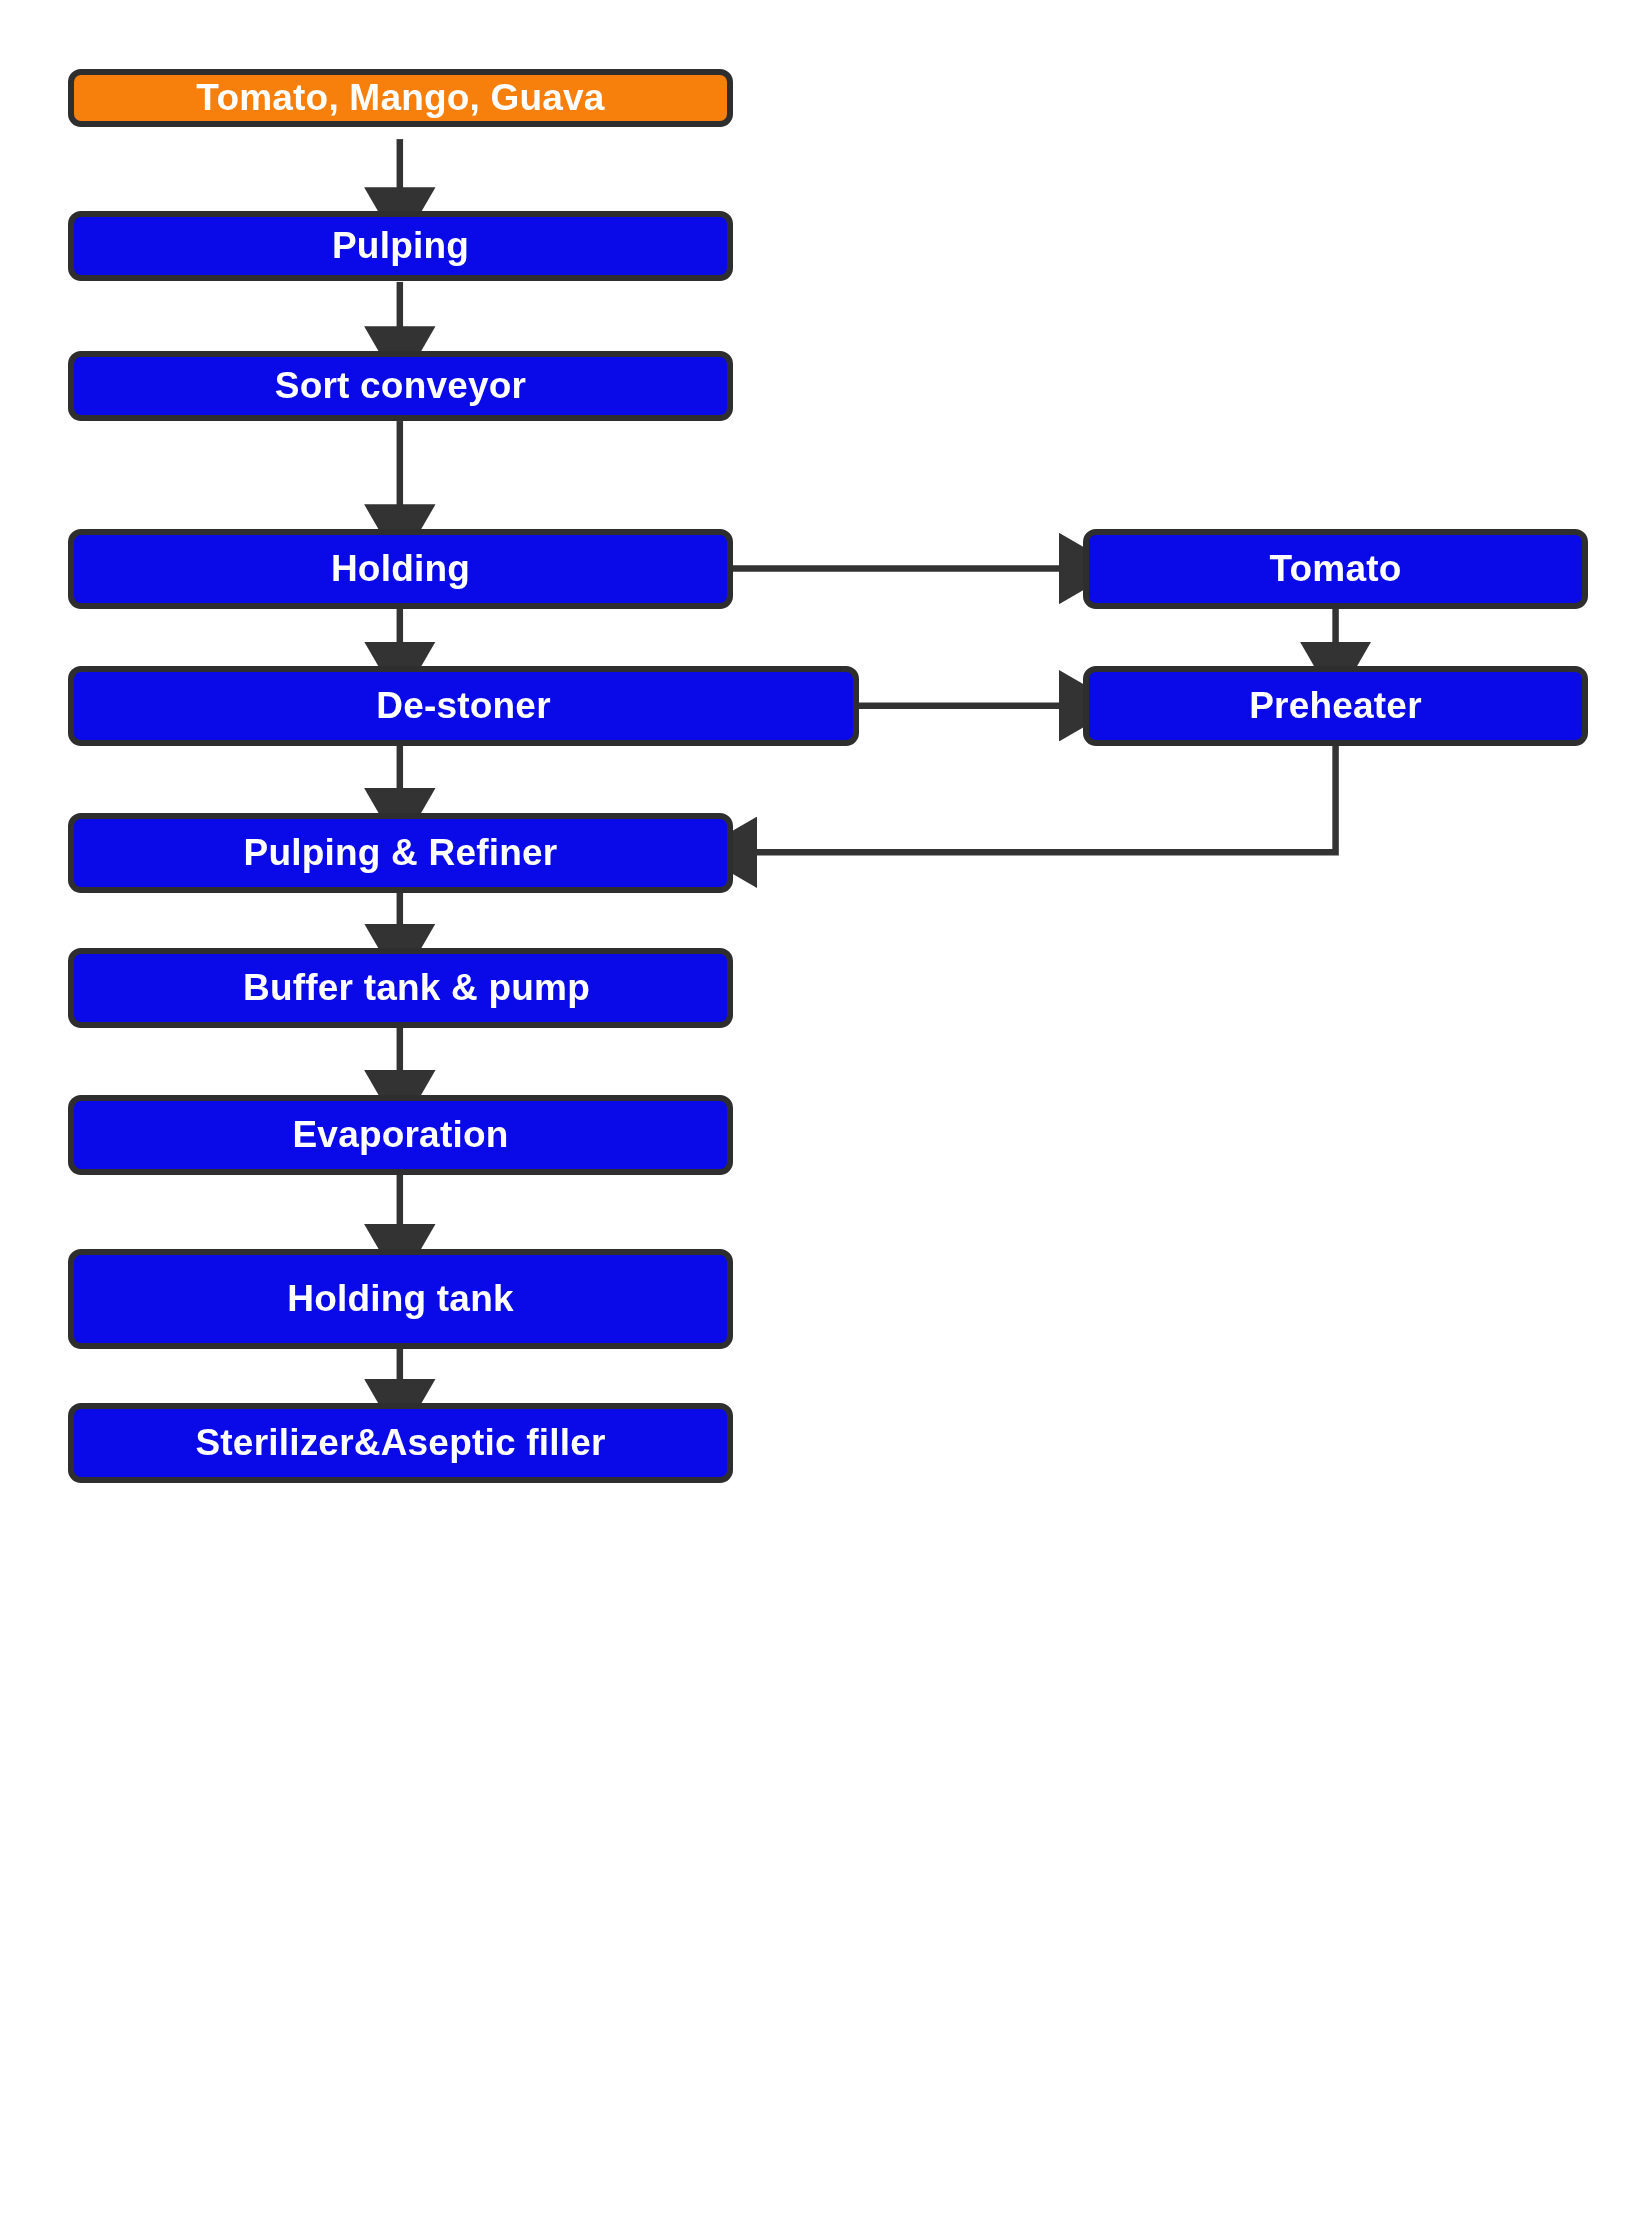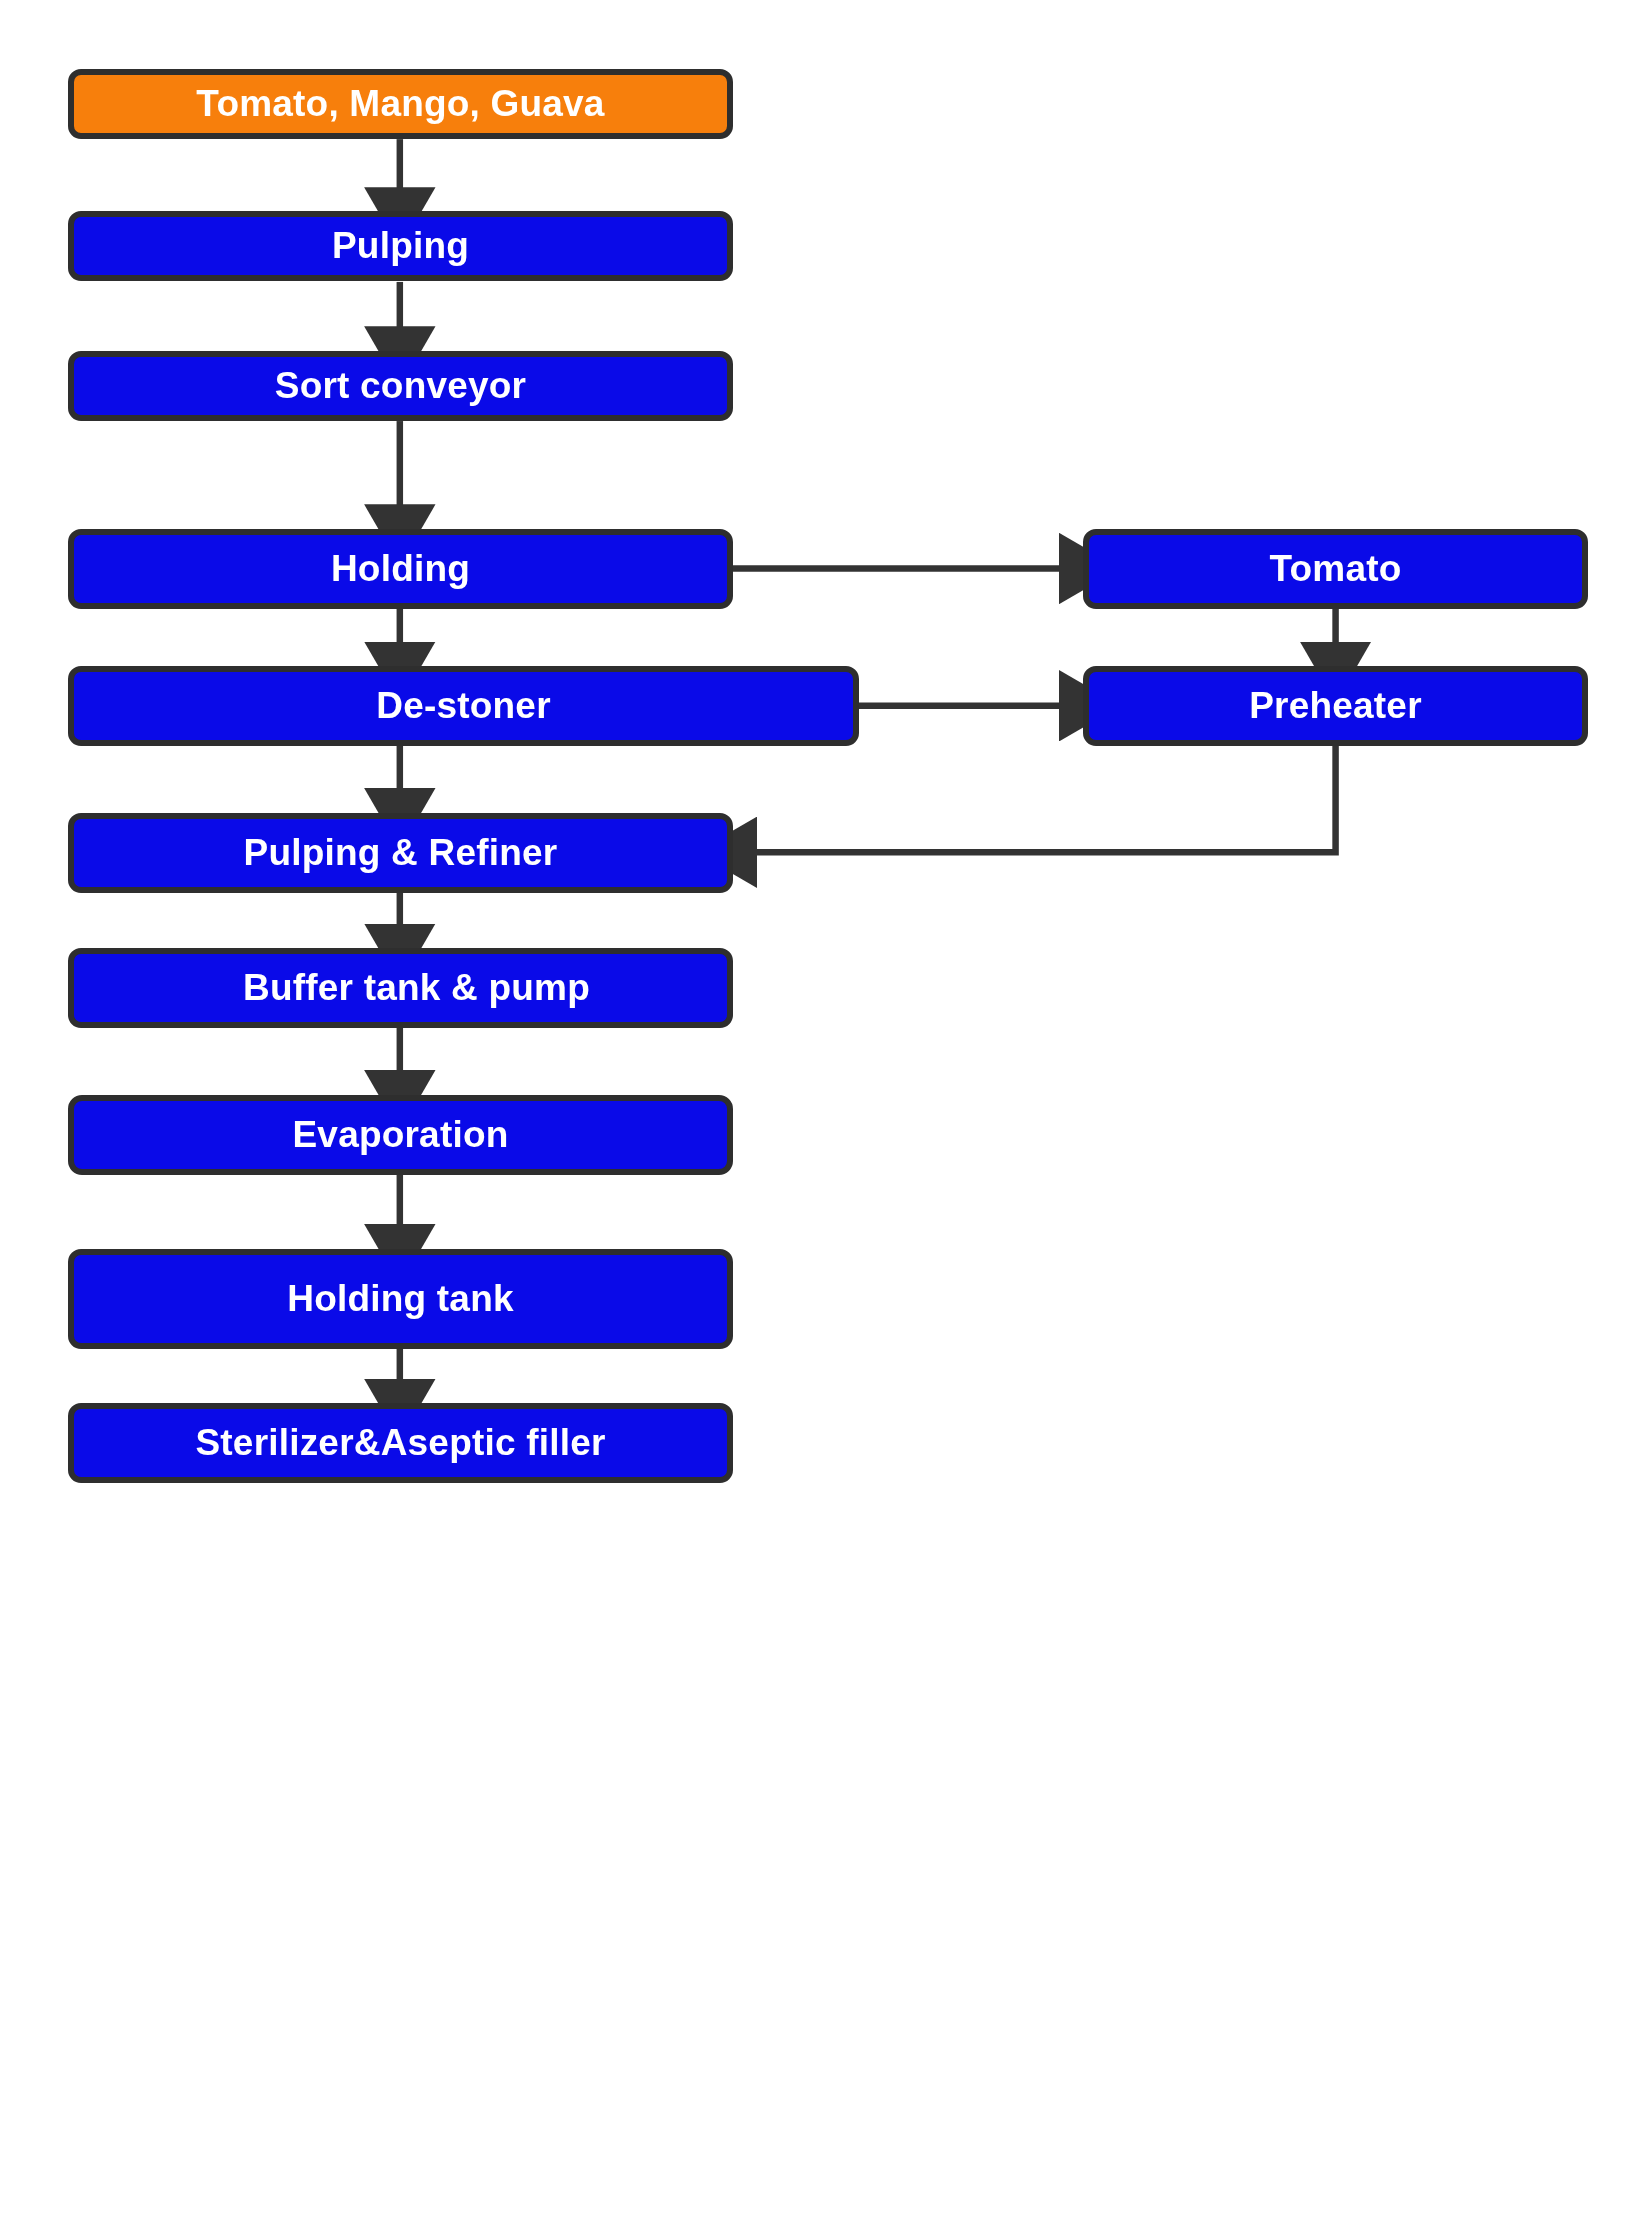--- a/index.html
+++ b/index.html
@@ -107,42 +107,42 @@
     <g>
       <path d="M790,761 L1153,761" stroke="#333333" stroke-width="7" fill="none" marker-end="url(#ah-down)"></path>
     </g>
 
     <g>
       <path d="M1440,804 L1440,919 L805,919" stroke="#333333" stroke-width="7" fill="none" marker-end="url(#ah-down)"></path>
     </g>
   </svg>
 
   <div id="nodes">
-      <div class="node orange" style="left: 68px; top: 69px; width: 665px; height: 70px; font-size: 37px;">
+      <div class="node orange" style="left: 68px; top: 69px; width: 665px; height: 58px; font-size: 37px;">
         <span class="lbl">Tomato, Mango, Guava</span>
       </div>
       <div class="node blue" style="left: 68px; top: 211px; width: 665px; height: 70px; font-size: 37px;">
         <span class="lbl">Pulping</span>
       </div>
       <div class="node blue" style="left: 68px; top: 351px; width: 665px; height: 70px; font-size: 37px;">
         <span class="lbl">Sort conveyor</span>
       </div>
       <div class="node blue" style="left: 68px; top: 529px; width: 665px; height: 80px; font-size: 37px;">
         <span class="lbl">Holding</span>
       </div>
       <div class="node blue" style="left: 68px; top: 666px; width: 791px; height: 80px; font-size: 37px;">
         <span class="lbl">De-stoner</span>
       </div>
       <div class="node blue" style="left: 68px; top: 813px; width: 665px; height: 80px; font-size: 37px;">
         <span class="lbl">Pulping &amp; Refiner</span>
       </div>
       <div class="node blue" style="left: 68px; top: 948px; width: 665px; height: 80px; font-size: 37px; padding-left: 32px;">
         <span class="lbl">Buffer tank &amp; pump</span>
       </div>
-      <div class="node blue" style="left: 68px; top: 1095px; width: 665px; height: 80px; font-size: 37px; border-radius: 14px;">
+      <div class="node blue" style="left: 68px; top: 1095px; width: 665px; height: 80px; font-size: 37px;">
         <span class="lbl">Evaporation</span>
       </div>
       <div class="node blue" style="left: 68px; top: 1249px; width: 665px; height: 100px; font-size: 37px;">
         <span class="lbl">Holding tank</span>
       </div>
       <div class="node blue" style="left: 68px; top: 1403px; width: 665px; height: 80px; font-size: 37px;">
         <span class="lbl">Sterilizer&amp;Aseptic filler</span>
       </div>
       <div class="node blue" style="left: 1083px; top: 529px; width: 505px; height: 80px; font-size: 37px;">
         <span class="lbl">Tomato</span>

